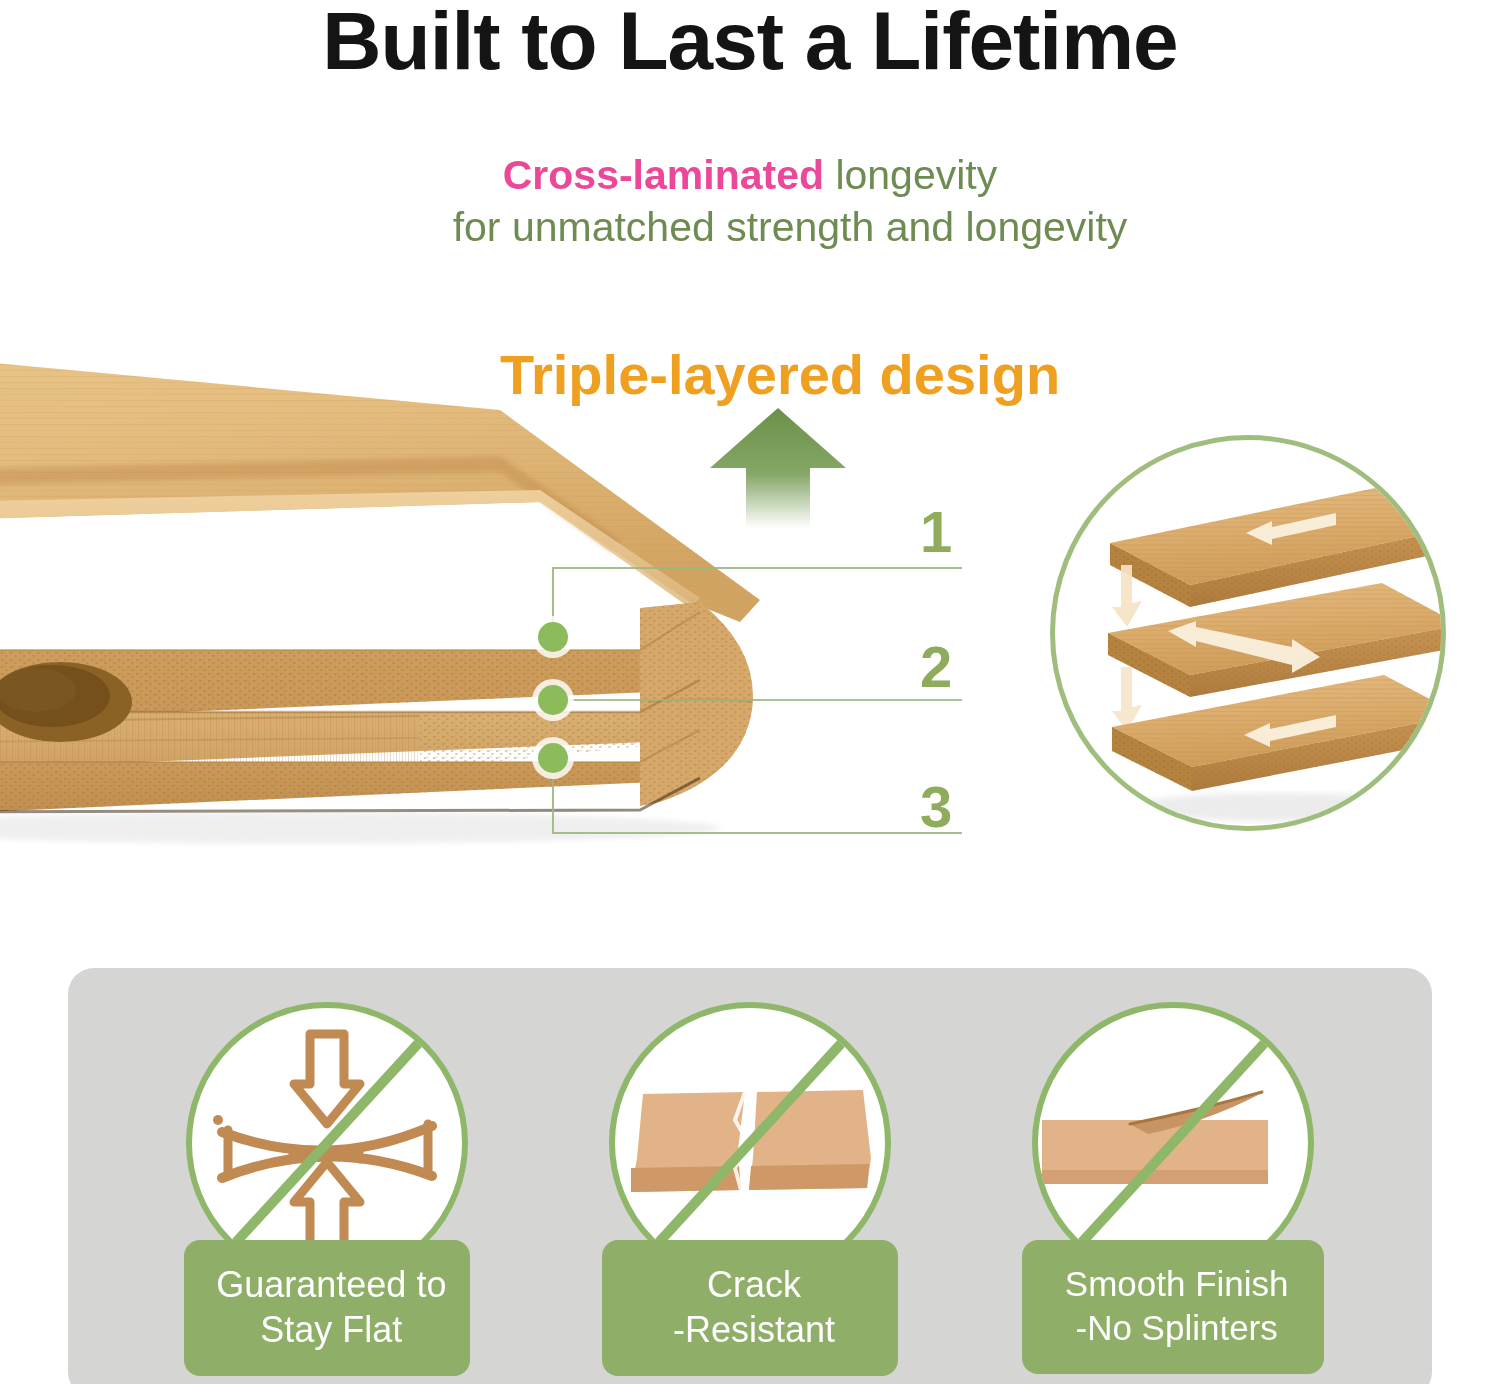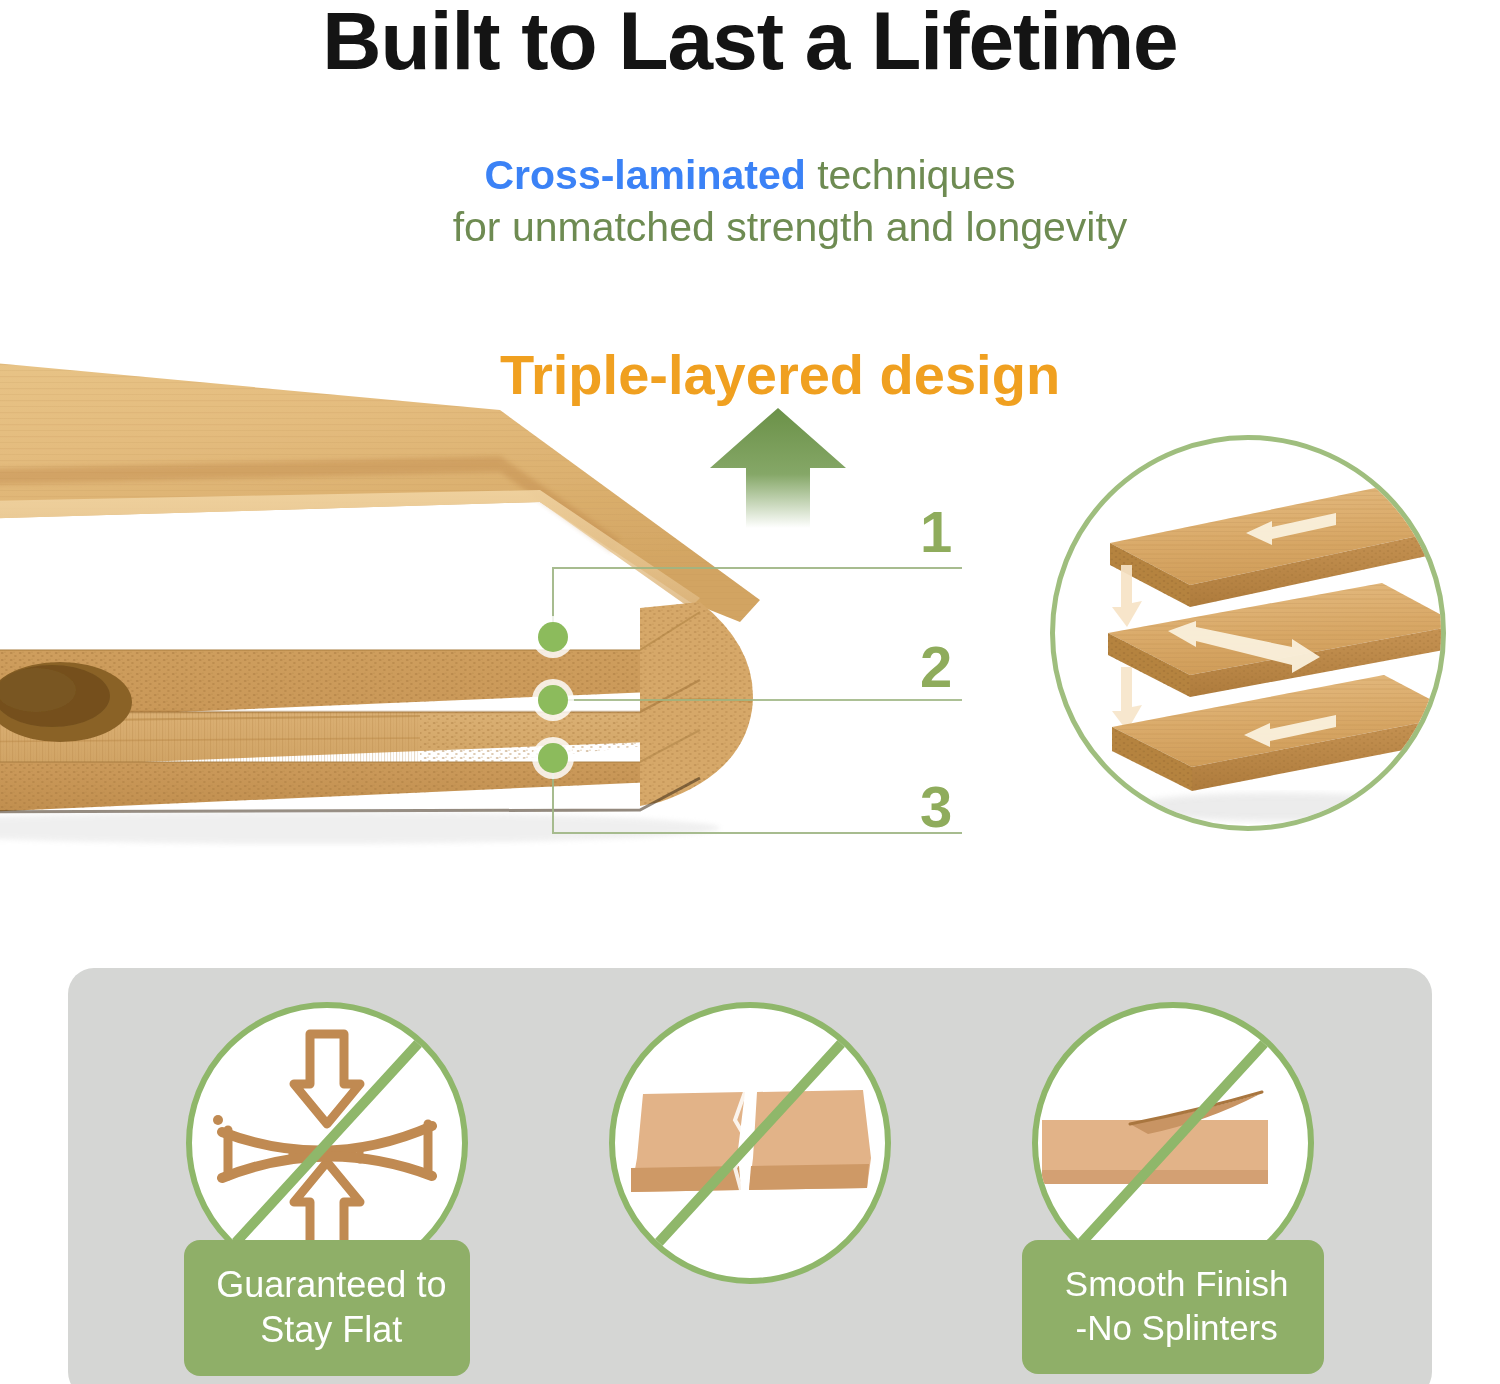--- a/index.html
+++ b/index.html
@@ -22,21 +22,21 @@
     white-space:nowrap;
   }
   .subhead {
     position:absolute; left:0; width:1500px; text-align:center;
     font-size:41px; font-weight:400; line-height:1.42;
     color:#6E8B52;
     white-space:nowrap;
   }
   .subhead.l1 { top:146px; }
   .subhead.l2 { top:198px;margin-left:40px; }
-  .subhead .accent { color:#3b82f6; font-weight:700; }
+  .subhead .accent { color:#ec4899; font-weight:700; }
 
   .triple-title {
     position:absolute; top:342px; left:400px; width:760px;
     text-align:center;
     font-size:56px; font-weight:700; color:#F0A020;
     white-space:nowrap;
   }
 
   
   .board-stage {
@@ -130,21 +130,21 @@
   }
   .f2 .feature-label { width:296px; }
   .f3 .feature-label { width:302px; font-size:35px; }
 </style>
 </head>
 <body>
 
 <div class="headline">Built to Last a Lifetime</div>
 
 <div class="subhead l1">
-  <span class="accent">Cross-laminated</span><span> techniques</span>
+  <span class="accent">Cross-laminated</span><span> longevity</span>
 </div>
 <div class="subhead l2">for unmatched strength and longevity</div>
 
 <div class="triple-title">Triple-layered design</div>
 
 <div class="up-arrow">
   <svg width="160" height="130" viewBox="0 0 160 130">
     <defs>
       <linearGradient id="arrGrad" x1="0" y1="0" x2="0" y2="1">
         <stop offset="0%" stop-color="#6B9148"></stop>
@@ -402,20 +402,22 @@
 
         <path d="M142 84 L248 82 L256 150 L252 180 L134 182 L138 150 Z" fill="#E2B388"></path>
         <path d="M136 158 L254 156 L252 180 L134 182 Z" fill="#CE9966"></path>
 
         <path d="M130 84 L120 112 L134 136 L120 160 L126 182" fill="none" stroke="#FFFFFF" stroke-width="4" opacity="0.85"></path>
       </svg>
       <svg class="slash" viewBox="0 0 270 270">
         <line x1="24" y1="256" x2="244" y2="16" stroke="#8FB76A" stroke-width="10" stroke-linecap="round"></line>
       </svg>
     </div>
+    <div class="feature-label">Crack
+-Resistant</div>
   </div>
 
   <div class="feature f3">
     <div class="feature-circle">
       <svg class="glyph" width="270" height="270" viewBox="0 0 270 270">
 
         <rect x="4" y="112" width="226" height="62" fill="#E2B388"></rect>
         <rect x="4" y="162" width="226" height="14" fill="#D3A073"></rect>
 
         <path d="M92 116 Q160 104 222 86 Q168 114 110 126 Z" fill="#C89463"></path>

